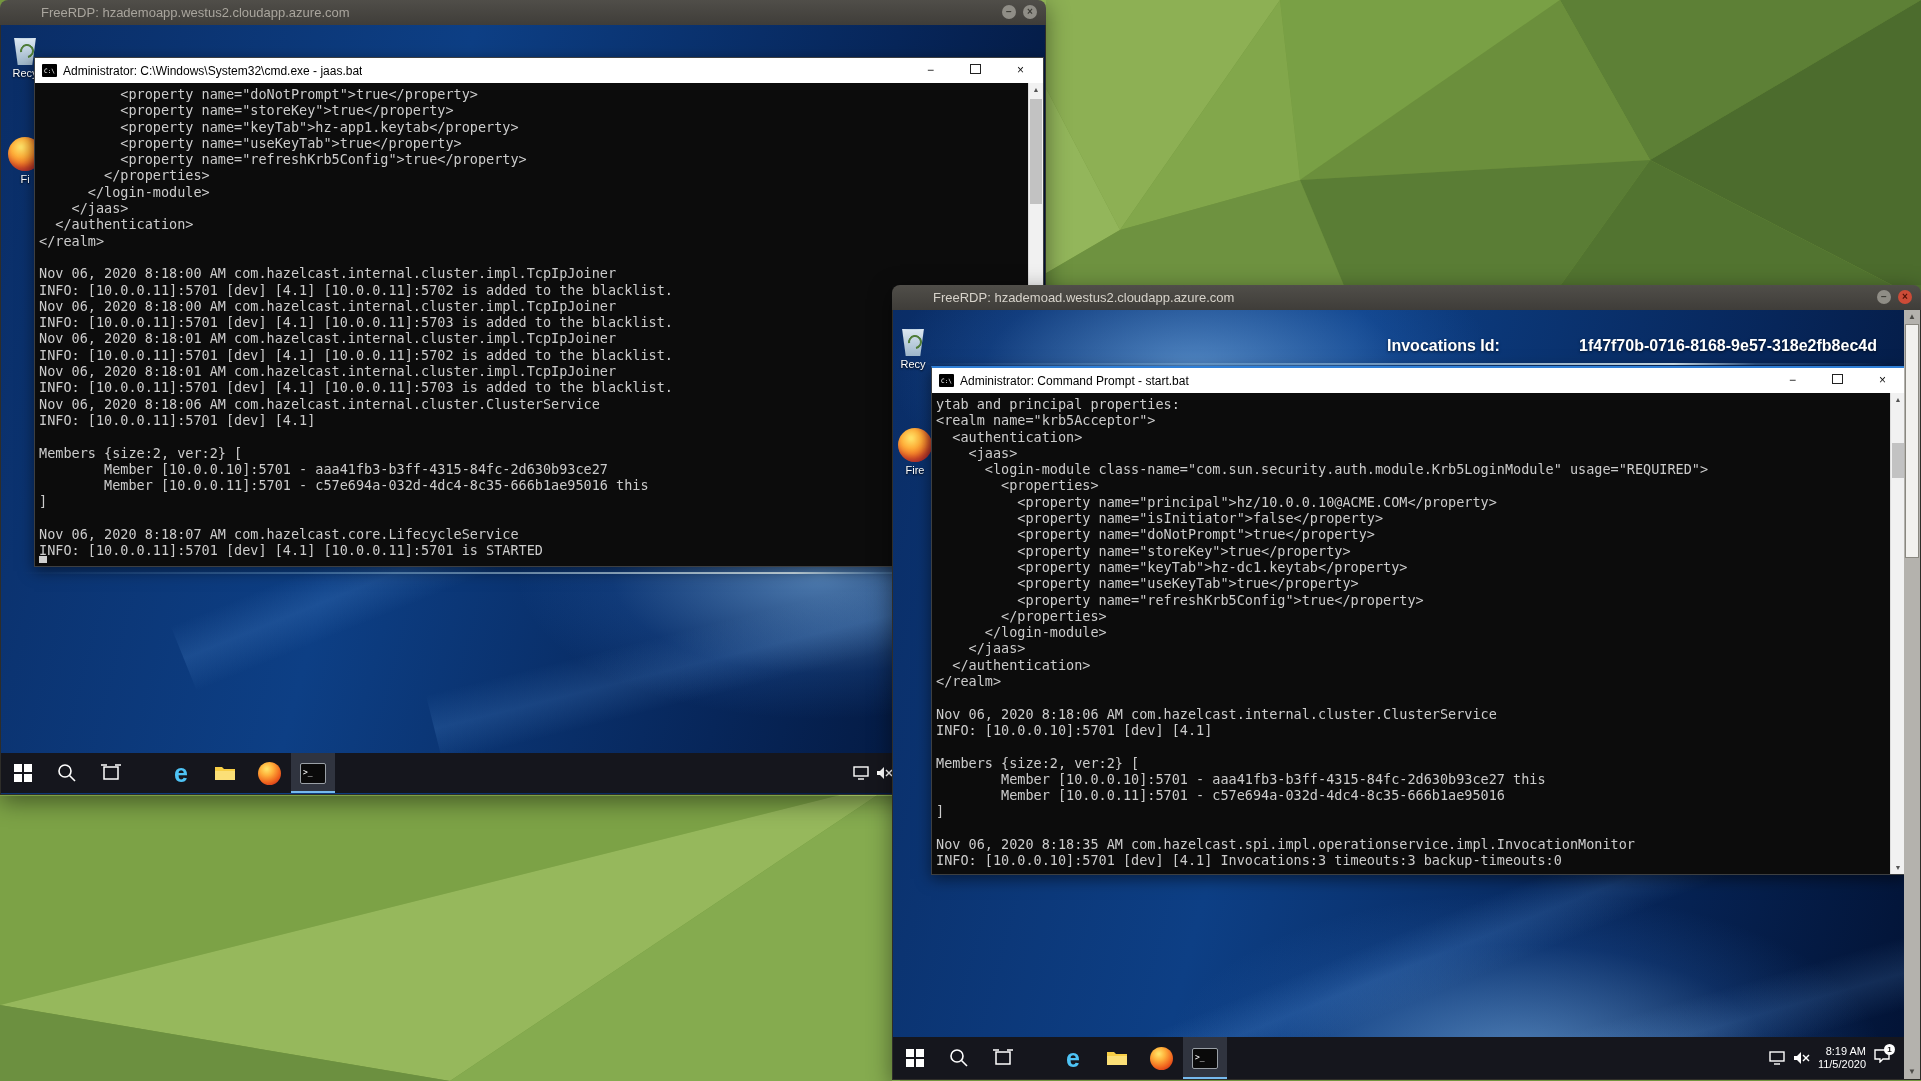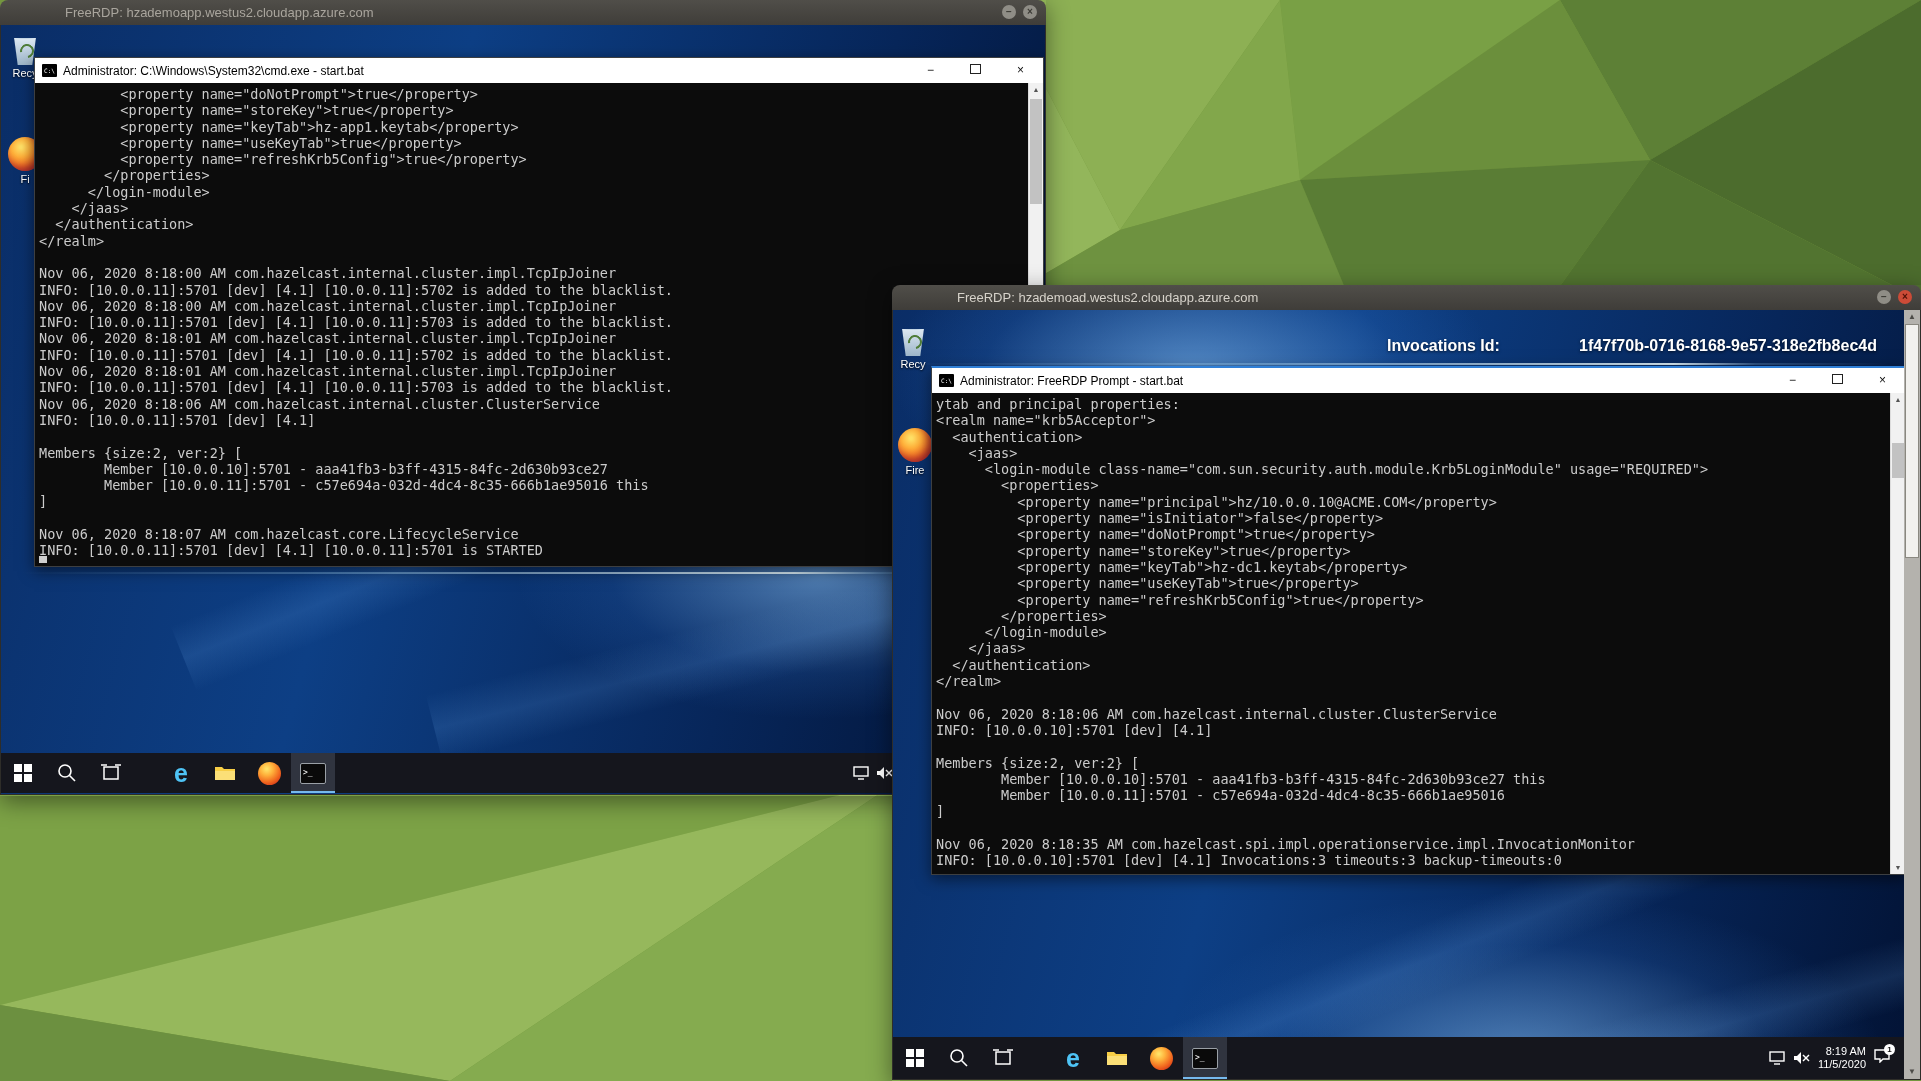--- a/index.html
+++ b/index.html
@@ -6,21 +6,21 @@
   body{font-family:"Liberation Sans",sans-serif;}
   .screen{position:relative;width:1921px;height:1081px;overflow:hidden;background:#74963f;}
   .host-bg{position:absolute;inset:0;z-index:0;}
 
   
   .frwin{position:absolute;box-shadow:0 6px 22px rgba(0,0,0,.45);}
   .frwin.left{left:0;top:0;width:1046px;height:796px;z-index:1;}
   .frwin.right{left:892px;top:285px;width:1029px;height:796px;z-index:2;}
   .fr-titlebar{position:relative;height:25px;background:linear-gradient(#504e49,#3f3d39);
     border-radius:8px 8px 0 0;display:flex;align-items:center;font-size:13px;}
-  .fr-titlebar .t{padding-left:41px;color:#d6d2ca;white-space:nowrap;margin-left:24px;}
+  .fr-titlebar .t{padding-left:41px;color:#d6d2ca;white-space:nowrap;}
   .frwin.left .fr-titlebar .t{color:#a9a59d;}
   .fr-btn{position:absolute;top:5px;width:14px;height:14px;border-radius:50%;background:#8f8d86;
     color:#3a3934;font-size:10px;line-height:13px;text-align:center;font-weight:bold;}
   .fr-btn.b-min{right:30px;}
   .fr-btn.b-close{right:9px;}
   .frwin.right .fr-btn.b-close{background:#cc4b37;color:#4e0f06;}
 
   .fr-desktop{position:relative;overflow:hidden;border:1px solid #2e2d29;border-top:none;}
   .frwin.left  .fr-desktop{width:1044px;height:769px;}
   .frwin.right .fr-desktop{width:1027px;height:769px;}
@@ -133,21 +133,21 @@
         <div class="dlabel">Recy</div>
       </div>
       <div class="dicon" style="left:2px;top:112px;width:44px;">
         <div class="ico-ff"></div>
         <div class="dlabel">Fi</div>
       </div>
 
       <div class="cmdwin" style="left:33px;top:32px;width:1008px;height:508px;">
         <div class="cmd-titlebar">
           <span class="cmdico">C:\</span>
-          <span class="cmd-title">Administrator: C:\Windows\System32\cmd.exe - start.bat</span>
+          <span class="cmd-title">Administrator: C:\Windows\System32\cmd.exe - jaas.bat</span>
           <span class="cmd-controls">
             <span class="cbtn">−</span>
             <span class="cbtn"><span class="sqr"></span></span>
             <span class="cbtn">×</span>
           </span>
         </div>
         <div class="cmd-body">
           <pre>          &lt;property name="doNotPrompt"&gt;true&lt;/property&gt;
           &lt;property name="storeKey"&gt;true&lt;/property&gt;
           &lt;property name="keyTab"&gt;hz-app1.keytab&lt;/property&gt;
@@ -261,21 +261,21 @@
         <div class="dlabel">Recy</div>
       </div>
       <div class="dicon" style="left:2px;top:118px;width:40px;">
         <div class="ico-ff"></div>
         <div class="dlabel">Fire</div>
       </div>
 
       <div class="cmdwin" style="left:38px;top:56px;width:973px;height:506px;border-top:2px solid #2f7fd6;">
         <div class="cmd-titlebar">
           <span class="cmdico">C:\</span>
-          <span class="cmd-title">Administrator: FreeRDP Prompt - start.bat</span>
+          <span class="cmd-title">Administrator: Command Prompt - start.bat</span>
           <span class="cmd-controls">
             <span class="cbtn">−</span>
             <span class="cbtn"><span class="sqr"></span></span>
             <span class="cbtn">×</span>
           </span>
         </div>
         <div class="cmd-body">
           <pre>ytab and principal properties:
 &lt;realm name="krb5Acceptor"&gt;
   &lt;authentication&gt;

